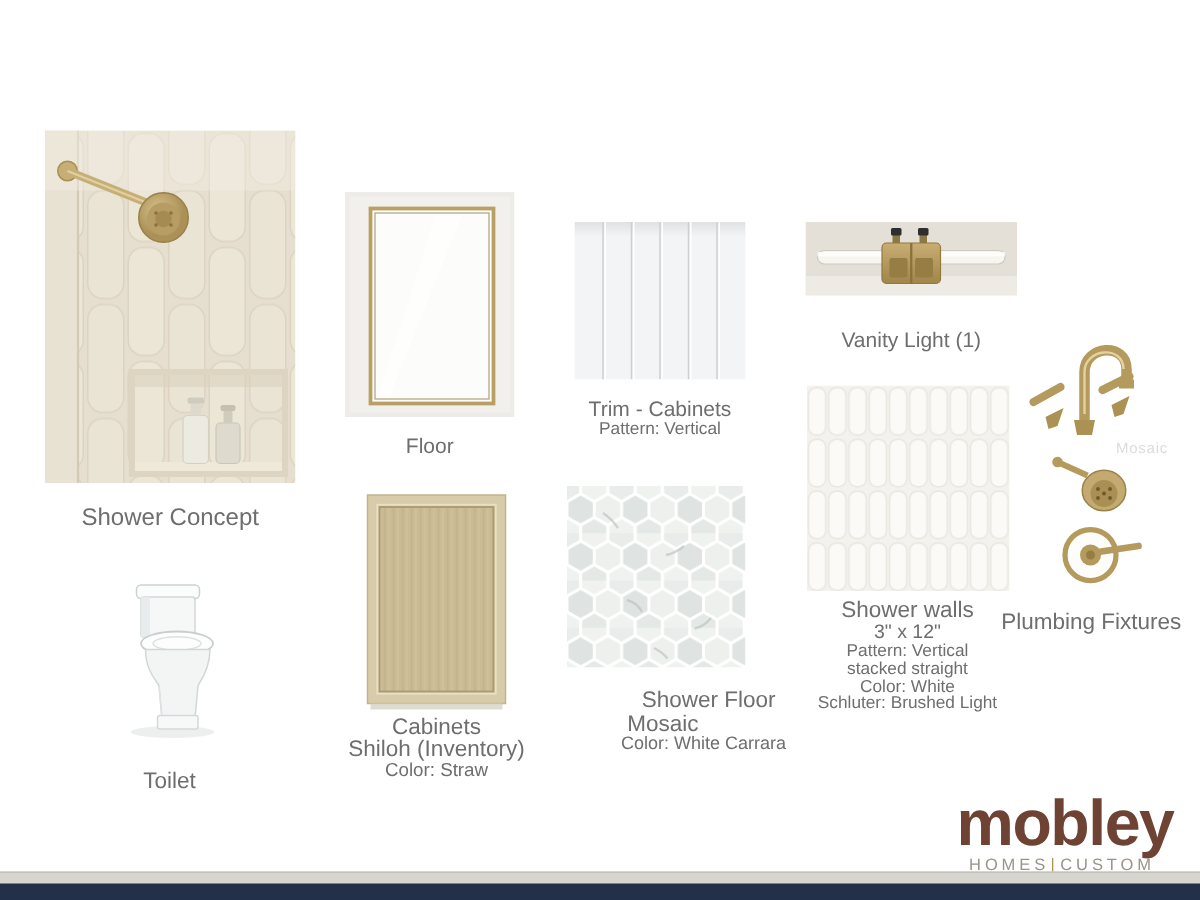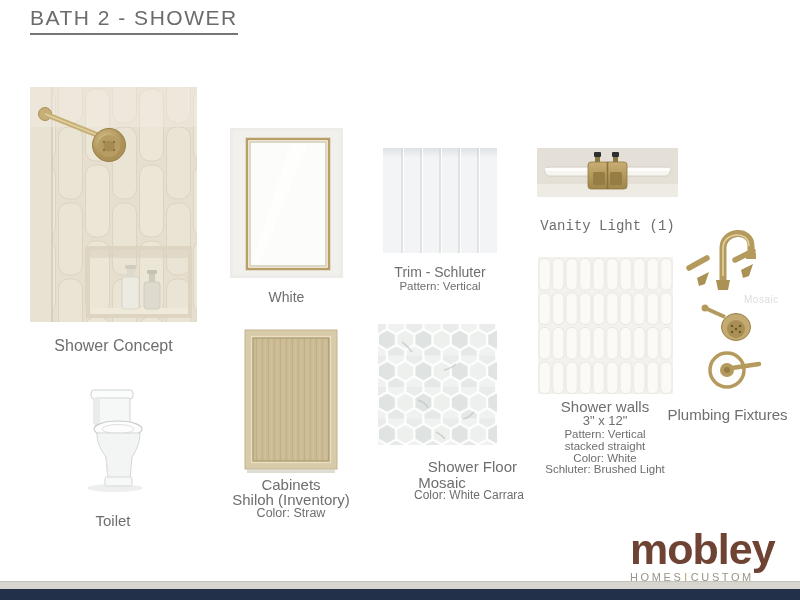--- a/index.html
+++ b/index.html
@@ -17,38 +17,37 @@
   .cap{position:absolute;text-align:center;color:#6e6e6e;line-height:1.15;}
   .cap-lg{font-size:15px;}
   .cap-md{font-size:13.5px;}
   .cap-sm{font-size:11.5px;}
   
   .imgbox{position:absolute;}
   svg{display:block;}
   
   #watermark{left:744px;top:294px;font-size:10px;color:#9a9a9a;opacity:.35;letter-spacing:.5px;}
   
-  #logo{left:630px;top:531px;width:160px;text-align:left;}
+  #logo{left:630px;top:531px;width:160px;text-align:center;}
   #logo .wordmark{
     font-size:43px;font-weight:700;letter-spacing:-1px;color:#6e4334;line-height:.85;
     font-family:"Liberation Sans",sans-serif;
   }
   #logo .tagline{
     margin-top:3px;font-size:11px;letter-spacing:2.6px;color:#9b9488;padding-right:4px;
   }
   #logo .tagline .sep{color:#b1945c;padding:0 1px;}
   
   #footer-strip{left:0;top:581px;width:800px;height:8px;background:#d6d6cf;border-top:1px solid #c2c2ba;}
   #footer-bar{left:0;top:589px;width:800px;height:11px;background:#22304a;}
 </style>
 </head>
 <body>
 <div id="board">
 
-  <div id="title" class="abs">BATH 2 - SHOWER</div>
 
   <div class="imgbox" style="left:30px;top:87px;">
     <svg width="167" height="235" viewBox="0 0 167 235">
       <defs>
         <pattern id="picketBig" width="54" height="76" patternUnits="userSpaceOnUse">
           <rect width="54" height="76" fill="#e6dfcf"></rect>
           <rect x="1.5" y="2" width="24" height="72" rx="10" fill="#ece6d7" stroke="#dcd4c1" stroke-width="1"></rect>
           <rect x="28.5" y="-36" width="24" height="72" rx="10" fill="#eae4d5" stroke="#dcd4c1" stroke-width="1"></rect>
           <rect x="28.5" y="40" width="24" height="72" rx="10" fill="#eae4d5" stroke="#dcd4c1" stroke-width="1"></rect>
         </pattern>
@@ -95,21 +94,21 @@
 
   <div class="imgbox" style="left:230px;top:128px;">
     <svg width="113" height="150" viewBox="0 0 113 150">
       <rect width="113" height="150" fill="#eeece8"></rect>
       <rect x="3" y="3" width="107" height="144" fill="#f2f0ec"></rect>
       <rect x="17" y="11" width="82" height="130" fill="#fcfcfb" stroke="#b99f63" stroke-width="2.5"></rect>
       <rect x="20" y="14" width="76" height="124" fill="none" stroke="#8d7a48" stroke-width="0.8" opacity="0.7"></rect>
       <polygon points="22,136 60,16 78,16 30,136" fill="#ffffff" opacity="0.5"></polygon>
     </svg>
   </div>
-  <div class="cap cap-md" style="left:230px;top:289px;width:113px;font-size:14px;">White</div>
+  <div class="cap cap-md" style="left:230px;top:289px;width:113px;font-size:14px;">Floor</div>
 
   <div class="imgbox" style="left:383px;top:148px;">
     <svg width="114" height="105" viewBox="0 0 114 105">
       <defs>
         <linearGradient id="shipTop" x1="0" y1="0" x2="0" y2="1">
           <stop offset="0%" stop-color="#dfe2e4"></stop>
             <stop offset="100%" stop-color="#f3f4f5"></stop>
         </linearGradient>
       </defs>
       <rect width="114" height="105" fill="#f3f4f5"></rect>
@@ -123,21 +122,21 @@
       </g>
       <g stroke="#ffffff" stroke-width="1">
         <line x1="20.5" y1="0" x2="20.5" y2="105"></line>
           <line x1="39.5" y1="0" x2="39.5" y2="105"></line>
         <line x1="58.5" y1="0" x2="58.5" y2="105"></line>
           <line x1="77.5" y1="0" x2="77.5" y2="105"></line>
         <line x1="96.5" y1="0" x2="96.5" y2="105"></line>
       </g>
     </svg>
   </div>
-  <div class="cap cap-md" style="left:373px;top:264px;width:134px;font-size:14px;">Trim - Schluter</div>
+  <div class="cap cap-md" style="left:373px;top:264px;width:134px;font-size:14px;">Trim - Cabinets</div>
   <div class="cap cap-sm" style="left:373px;top:280px;width:134px;">Pattern: Vertical</div>
 
   <div class="imgbox" style="left:537px;top:148px;">
     <svg width="141" height="49" viewBox="0 0 141 49">
       <defs>
         <linearGradient id="plateG" x1="0" y1="0" x2="0" y2="1">
           <stop offset="0%" stop-color="#c8ae72"></stop>
             <stop offset="100%" stop-color="#a0854c"></stop>
         </linearGradient>
       </defs>
@@ -148,21 +147,21 @@
       <rect x="58" y="7" width="5" height="11" fill="#8c7845"></rect>
       <rect x="76" y="7" width="5" height="11" fill="#8c7845"></rect>
       <rect x="57" y="4" width="7" height="5" rx="1" fill="#2e2e2e"></rect>
       <rect x="75" y="4" width="7" height="5" rx="1" fill="#2e2e2e"></rect>
       <rect x="51" y="14" width="39" height="27" rx="3" fill="url(#plateG)" stroke="#92793c" stroke-width="0.8"></rect>
       <rect x="56" y="24" width="12" height="13" rx="1.5" fill="#967d43"></rect>
       <rect x="73" y="24" width="12" height="13" rx="1.5" fill="#967d43"></rect>
       <line x1="70.5" y1="14" x2="70.5" y2="41" stroke="#8a7139" stroke-width="1.5"></line>
     </svg>
   </div>
-  <div class="cap cap-md" style="left:522px;top:218px;width:171px;font-size:14px;font-family:Liberation Mono, monospace;">Vanity Light (1)</div>
+  <div class="cap cap-md" style="left:522px;top:218px;width:171px;font-size:14px;">Vanity Light (1)</div>
 
   <div class="imgbox" style="left:685px;top:208px;">
     <svg width="84" height="86" viewBox="0 0 84 86">
       <g fill="none" stroke="#b49a5c">
         <path d="M38,72 L38,40 C38,22 66,20 66,38 L66,46" stroke-width="7"></path>
         <path d="M38,68 L38,40 C38,24 64,22 64,38" stroke-width="1.6" stroke="#e2d2a2"></path>
       </g>
       <rect x="61" y="45" width="10" height="6" fill="#b49a5c"></rect>
       <polygon points="31,72 45,72 43,82 33,82" fill="#ab9153"></polygon>
       <g stroke="#b49a5c" stroke-width="5.5" stroke-linecap="round">

